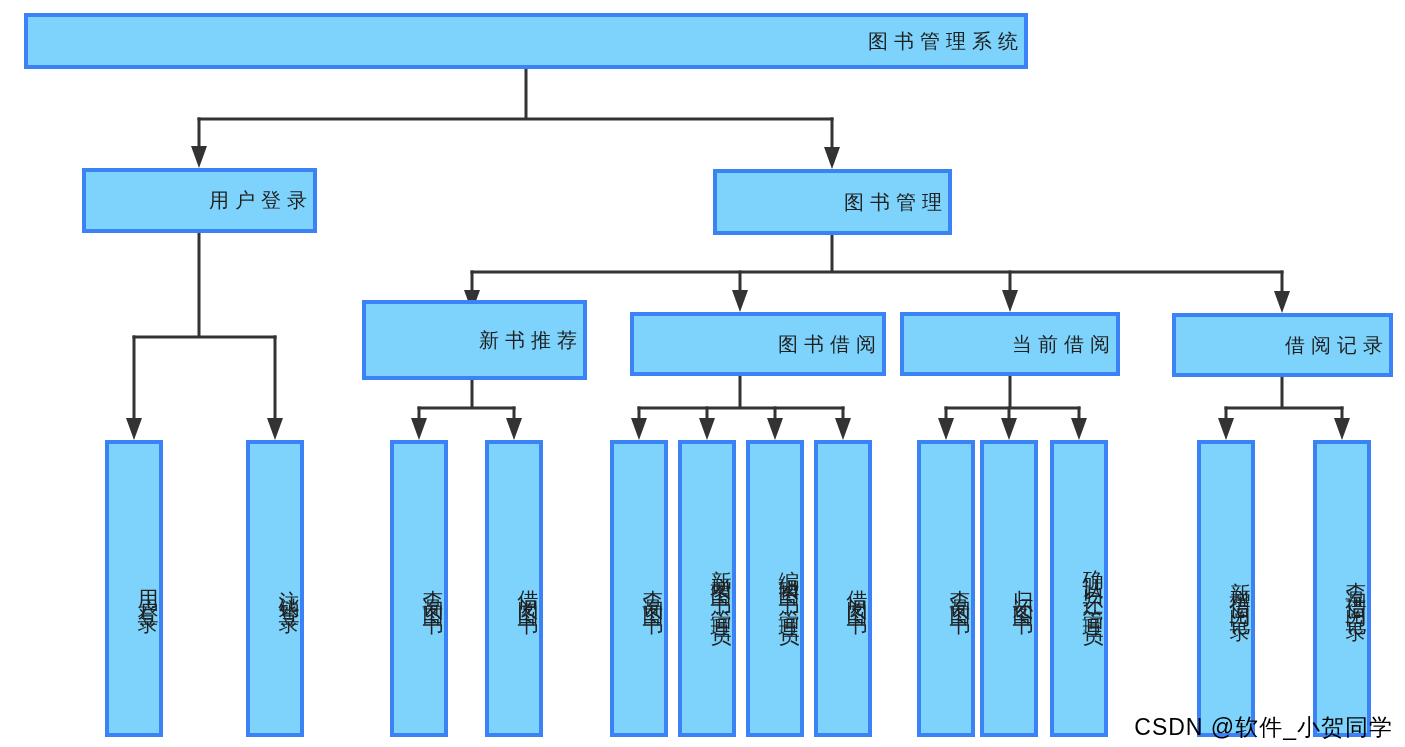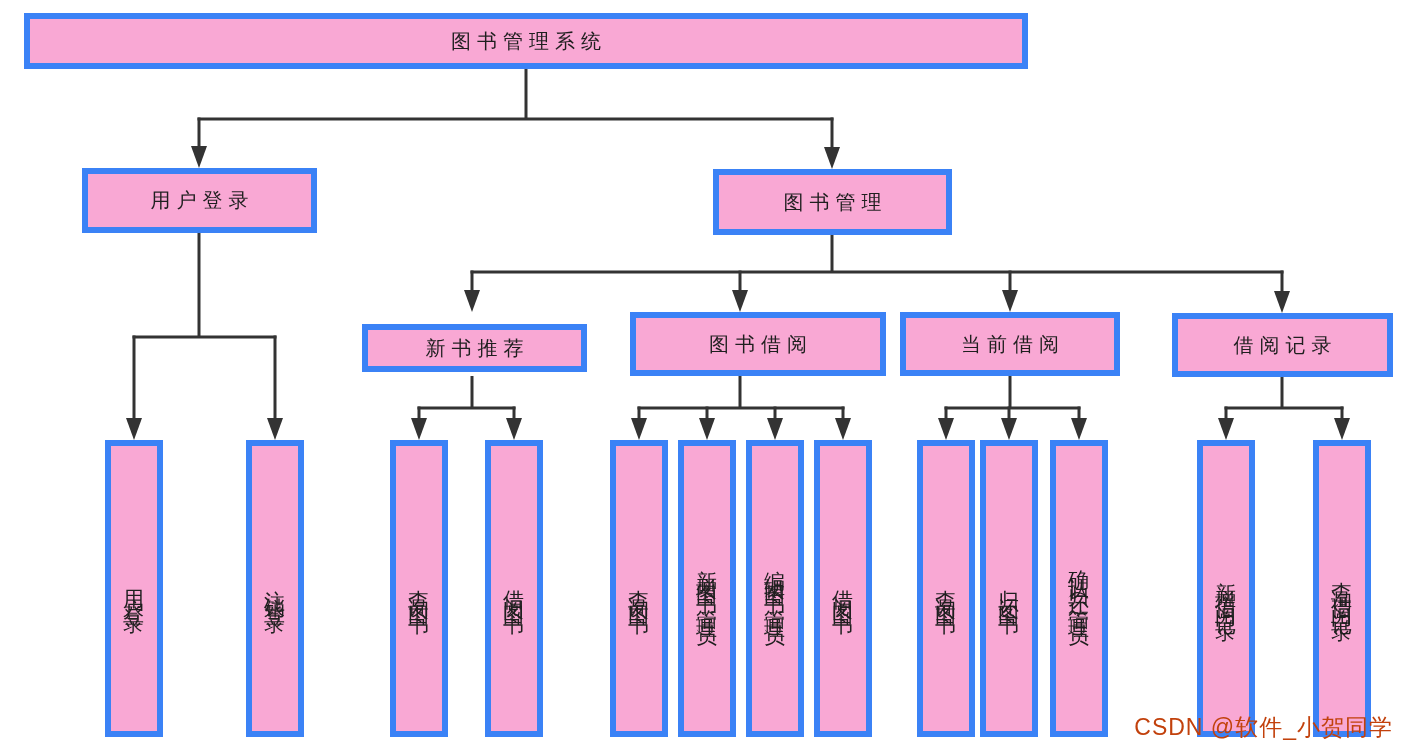--- a/index.html
+++ b/index.html
@@ -2,31 +2,31 @@
 <html><head>
 <meta charset="utf-8">
 <style>
   html,body{margin:0;padding:0;background:#ffffff;}
   .stage{
     position:relative;width:1405px;height:747px;background:#ffffff;overflow:hidden;
     font-family:"Liberation Sans","DejaVu Sans",sans-serif;color:#1f1f1f;
   }
   .wires{position:absolute;left:0;top:0;width:1405px;height:747px;}
   .box{
-    position:absolute;box-sizing:border-box;border:6px solid #3b82f6;background:#f9a8d4;
-    display:flex;align-items:center;justify-content:center;
+    position:absolute;box-sizing:border-box;border:4px solid #3b82f6;background:#7dd3fc;
+    display:flex;align-items:center;justify-content:flex-end;
   }
   .hlabel{font-size:20px;letter-spacing:6px;text-indent:6px;white-space:nowrap;}
   .vtext{
     writing-mode:vertical-rl;text-orientation:mixed;
     font-size:21px;letter-spacing:8px;line-height:1;white-space:nowrap;
   }
   .watermark{
     position:absolute;right:12px;bottom:4px;
-    font-size:23px;color:#c2410c;letter-spacing:1px;white-space:nowrap;
+    font-size:23px;color:#000000;letter-spacing:1px;white-space:nowrap;
   }
 </style>
 </head>
 <body>
 
 <div class="stage">
 
   <svg class="wires" viewBox="0 0 1405 747" xmlns="http://www.w3.org/2000/svg">
     <g stroke="#333333" stroke-width="3" fill="none">
 
@@ -97,21 +97,21 @@
     <span class="hlabel">图书管理系统</span>
   </div>
 
   <div class="box" style="left:82px;top:168px;width:235px;height:65px;">
     <span class="hlabel">用户登录</span>
   </div>
   <div class="box" style="left:713px;top:169px;width:239px;height:66px;">
     <span class="hlabel">图书管理</span>
   </div>
 
-  <div class="box" style="left:362px;top:324px;width:225px;height:48px;">
+  <div class="box" style="left:362px;top:300px;width:225px;height:80px;">
     <span class="hlabel">新书推荐</span>
   </div>
   <div class="box" style="left:630px;top:312px;width:256px;height:64px;">
     <span class="hlabel">图书借阅</span>
   </div>
   <div class="box" style="left:900px;top:312px;width:220px;height:64px;font-family:Liberation Mono, monospace;">
     <span class="hlabel">当前借阅</span>
   </div>
   <div class="box" style="left:1172px;top:313px;width:221px;height:64px;">
     <span class="hlabel">借阅记录</span>

